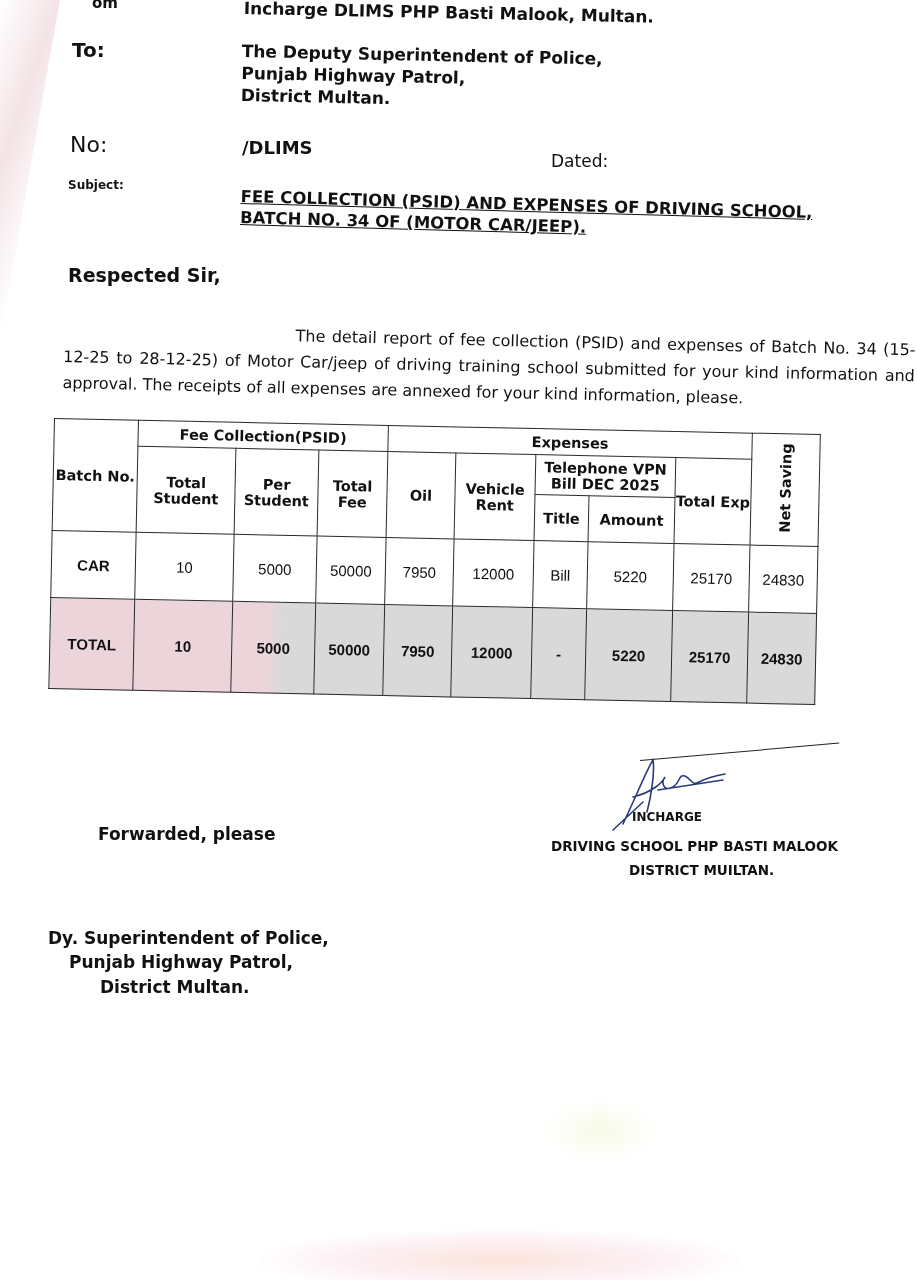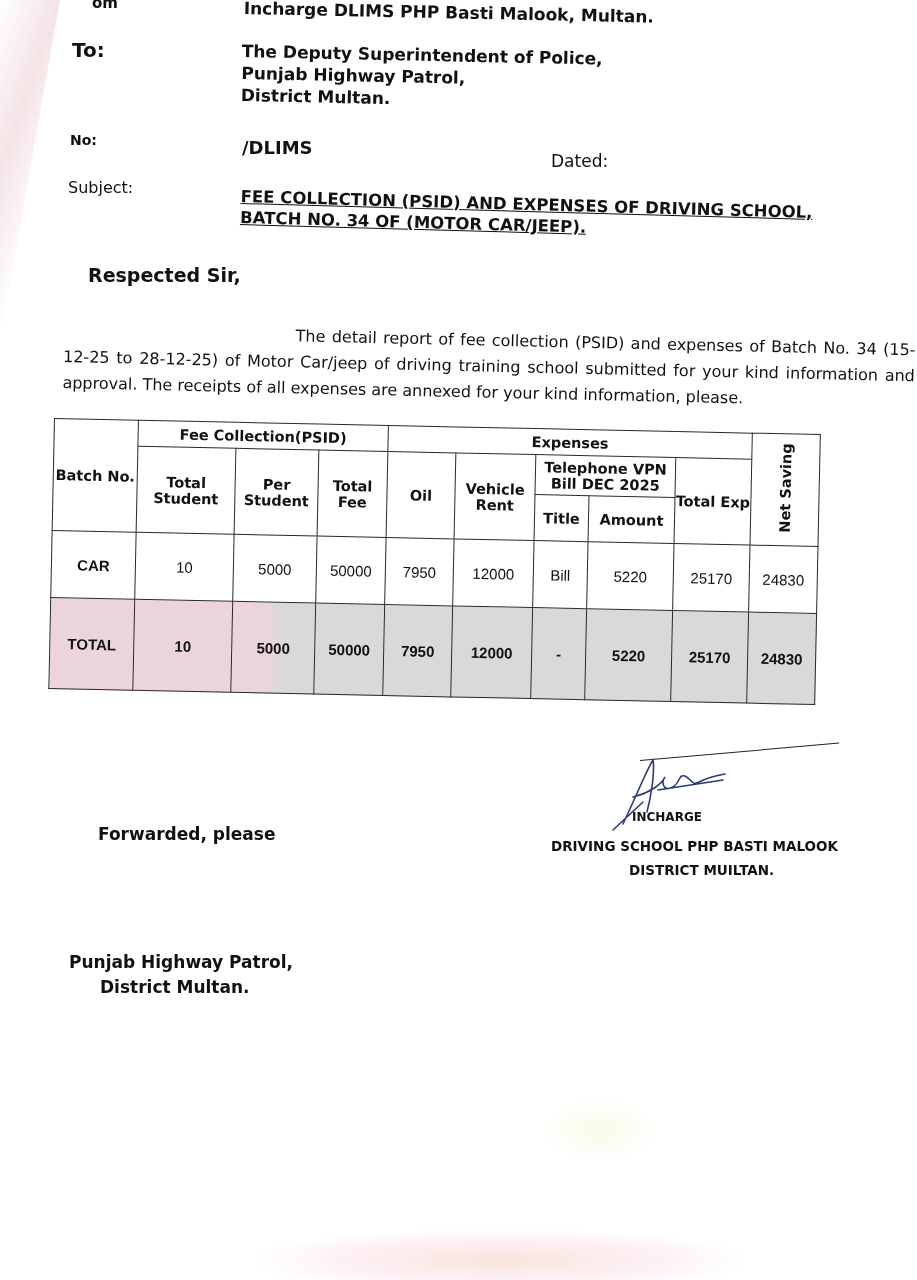--- a/index.html
+++ b/index.html
@@ -20,26 +20,26 @@
   }
   .blob2 {
     position:absolute; left:545px; top:1100px; width:110px; height:60px;
     background:radial-gradient(ellipse at center, rgba(246,250,228,0.9) 0%, rgba(255,255,255,0) 75%);
   }
   .txt { position:absolute; white-space:nowrap; }
   .from { left:244px; top:-2px; font-size:17px; font-weight:bold; transform:rotate(1.2deg); transform-origin:left top; }
   .from-label { left:92px; top:-6px; font-size:15px; font-weight:bold; }
   .to-label { left:72px; top:38px; font-size:20px; font-weight:bold; }
   .to-block { left:242px; top:40px; font-size:17px; font-weight:bold; line-height:22px; transform:rotate(1.2deg); transform-origin:left top; }
-  .no-label { left:70px; top:132px; font-size:14px; font-weight:bold; }
+  .no-label { left:70px; top:132px; font-size:22px; font-weight:normal; }
   .no-val { left:242px; top:137px; font-size:18px; font-weight:bold; }
   .dated { left:551px; top:151px; font-size:17px; font-weight:normal; }
-  .subj-label { left:68px; top:178px; font-size:16px; font-weight:normal; }
+  .subj-label { left:68px; top:178px; font-size:12px; font-weight:bold; }
   .subject { left:241px; top:186px; font-size:16.5px; font-weight:bold; line-height:21px; text-decoration:underline; transform:rotate(1.6deg); transform-origin:left top; }
-  .greet { left:68px; top:264px; font-size:19px; font-weight:bold;margin-left:20px; }
+  .greet { left:68px; top:264px; font-size:19px; font-weight:bold; }
   .para { left:64px; top:318px; width:852px; font-size:16px; line-height:26px; white-space:normal; transform:rotate(1.3deg); transform-origin:left top; text-align:justify; }
   .para .indent { display:inline-block; width:232px; }
 
   
   .tbl-wrap { position:absolute; left:54px; top:418px; transform:rotate(1.2deg); transform-origin:left top; }
   table { border-collapse:collapse; font-size:14.5px; }
   th, td { border:1.6px solid #2a2a2a; text-align:center; vertical-align:middle; padding:0; }
   th { font-weight:bold; }
   td { font-family:"Liberation Sans", sans-serif; font-size:15px; }
   .row-car td { height:66px; }
@@ -153,15 +153,16 @@
 
   <div class="sign-line"></div>
   <svg class="signature" width="130" height="80" viewBox="0 0 130 80">
     <path d="M20 72 C 35 40, 45 15, 50 8 C 52 20, 48 45, 44 60 M30 45 C 50 40, 60 30, 62 25 C 58 30, 60 40, 70 35 C 78 30, 75 22, 82 24 C 90 28, 88 34, 96 30 C 104 26, 110 24, 122 22 M55 38 L 120 28 M10 78 L 40 50" fill="none" stroke="#2b3b7a" stroke-width="1.6" stroke-linecap="round"></path>
   </svg>
   <div class="txt incharge">INCHARGE</div>
   <div class="txt school">DRIVING SCHOOL PHP BASTI MALOOK</div>
   <div class="txt district">DISTRICT MUILTAN.</div>
 
   <div class="txt fwd">Forwarded, please</div>
+  <div class="txt dsp">Dy. Superintendent of Police,</div>
   <div class="txt dsp2">Punjab Highway Patrol,</div>
   <div class="txt dsp3">District Multan.</div>
 </div>
 
 </body></html>

